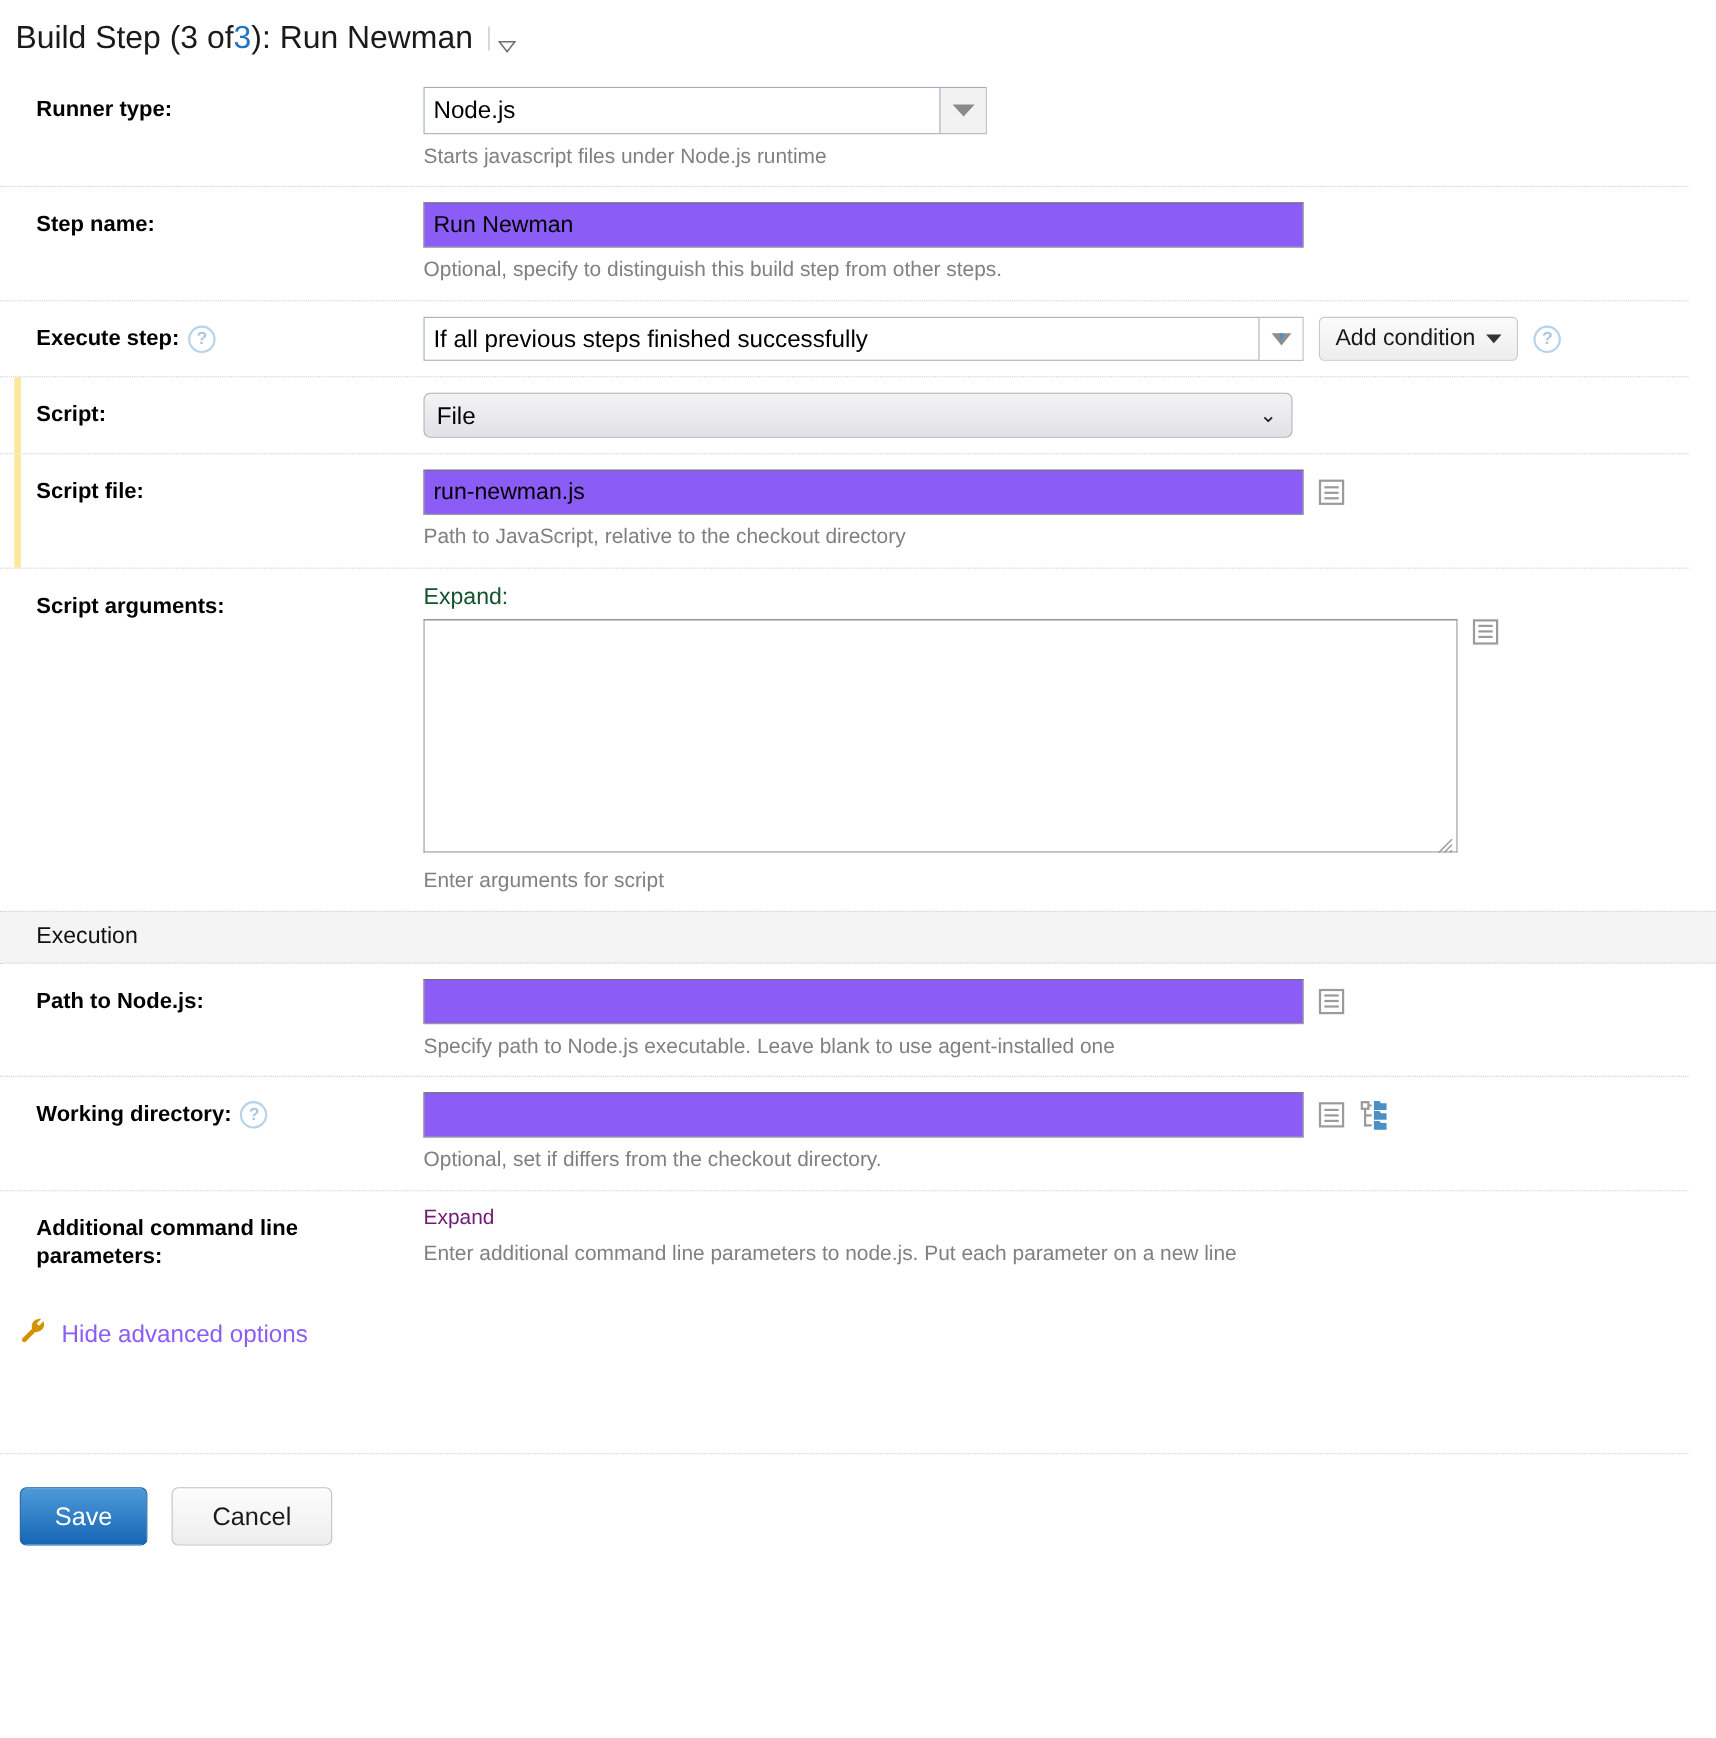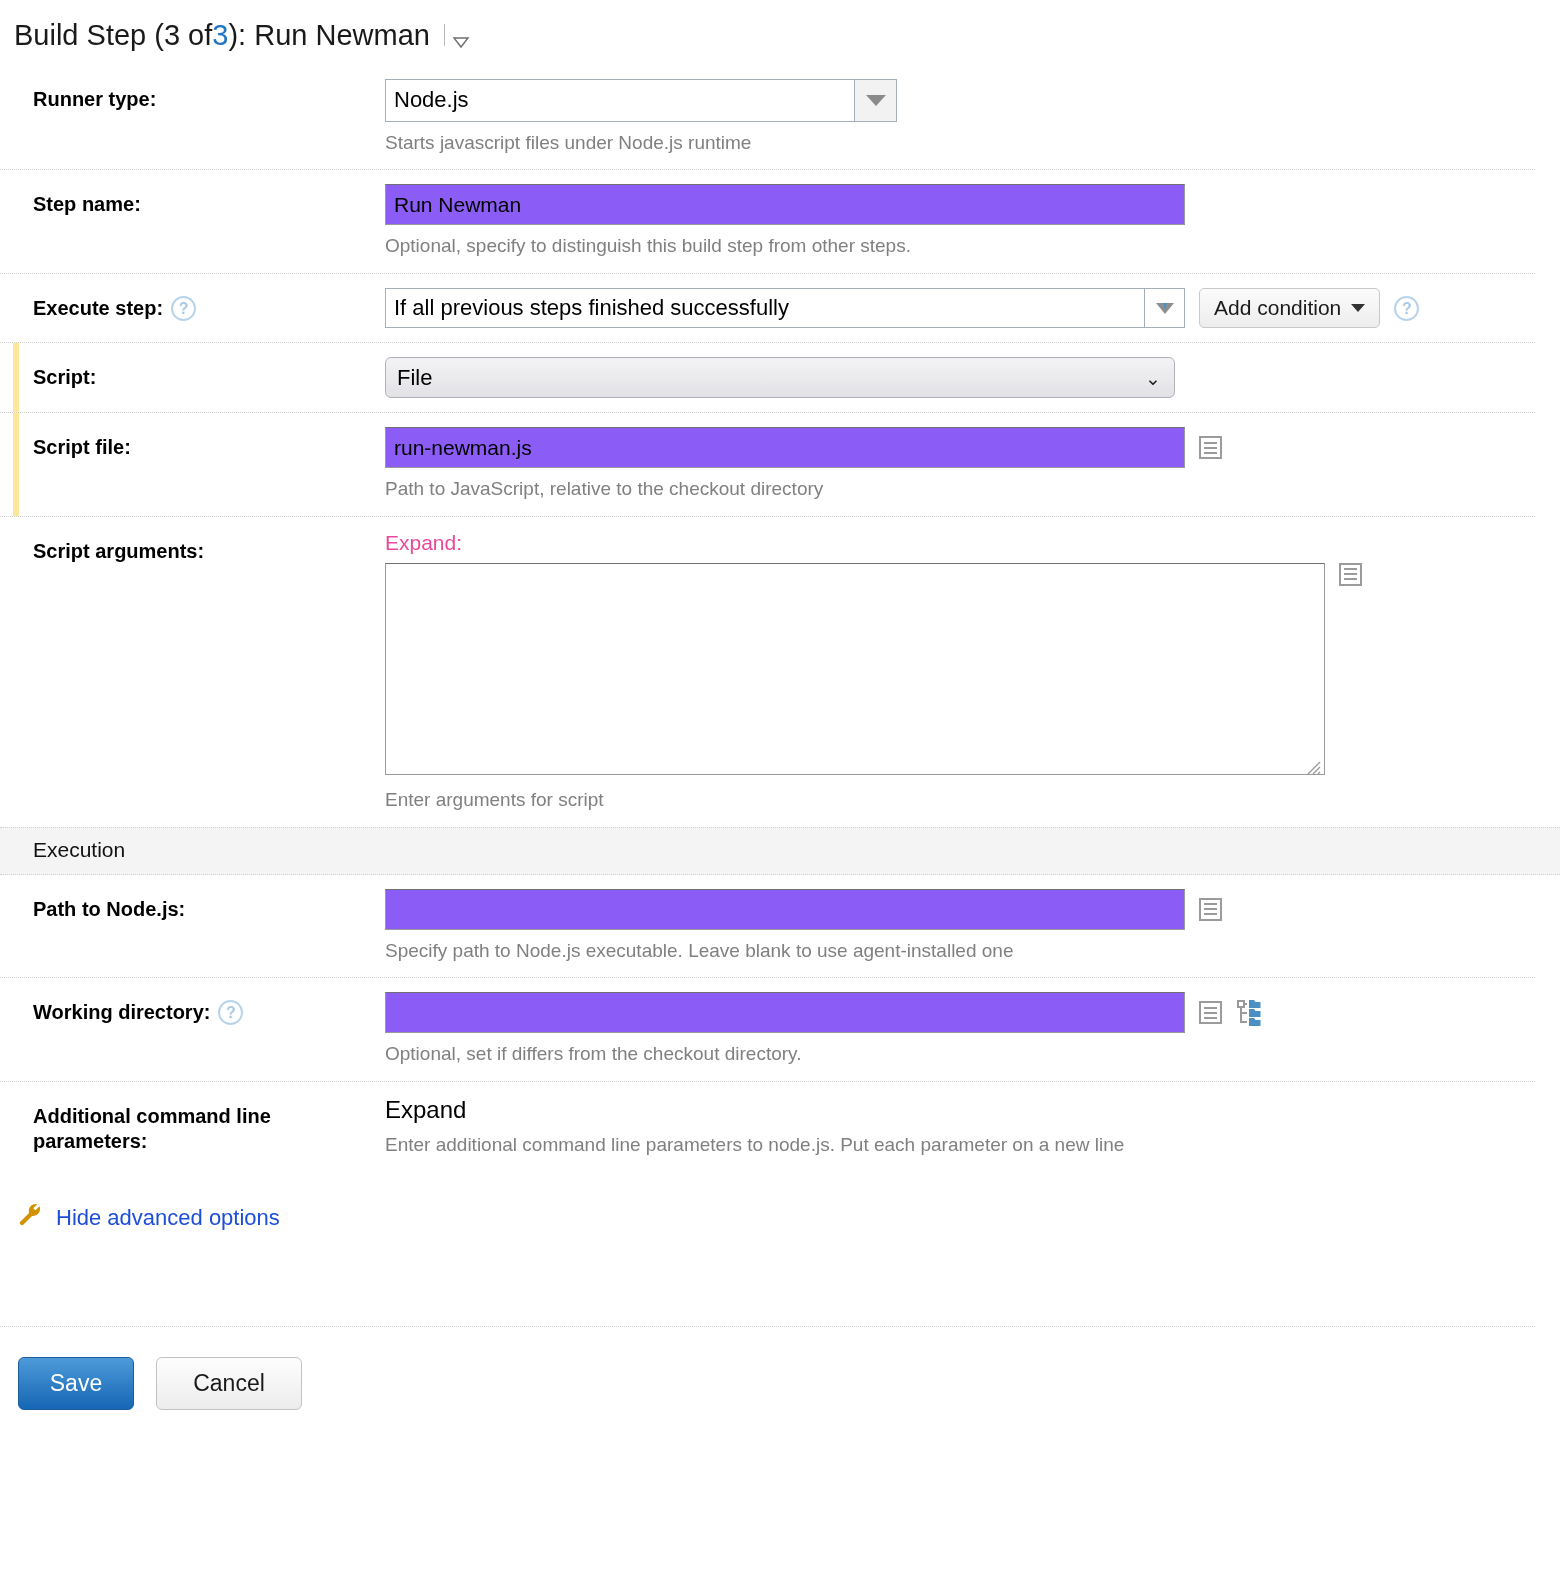--- a/index.html
+++ b/index.html
@@ -232,29 +232,29 @@
     width: 1560px;
     background: #f4f4f4;
     border-top: 1px dotted #cfcfcf;
     border-bottom: 1px dotted #cfcfcf;
     font-size: 21px;
     color: #111;
     padding: 10px 0 12px 33px;
   }
 
   
-  .link { color: #000000; font-size: 24px; text-decoration: none; cursor: pointer; }
+  .link { color: #701a75; font-size: 19px; text-decoration: none; cursor: pointer; }
 
   
   .advanced {
     display: flex;
     align-items: center;
     gap: 12px;
     padding: 30px 0 0 18px;
-    color: #1d4ed8;
+    color: #8b5cf6;
     font-size: 22px;
     cursor: pointer;
   }
 
   
   .footer-rule {
     width: 1535px;
     border-top: 1px dotted #cfcfcf;
     margin-top: 92px;
   }
@@ -274,21 +274,21 @@
     border: 1px solid #c2c2c2;
     border-radius: 6px;
     background: linear-gradient(#fdfdfd, #ededed);
     color: #1a1a1a;
     font-size: 23px;
     font-family: "Liberation Sans", sans-serif;
     cursor: pointer;
   }
 
   .inline { display: flex; align-items: flex-start; gap: 14px; }
-  .expand-label { font-size: 21px; color: #ec4899; margin-bottom: 8px; }
+  .expand-label { font-size: 21px; color: #14532d; margin-bottom: 8px; }
 </style>
 </head>
 <body>
 
 <div class="page-title">
   <span>Build Step (3 of </span>
     <span class="title-count">3</span>
     <span>): Run Newman</span>
   <span class="title-sep"></span>
   <span class="title-caret">

